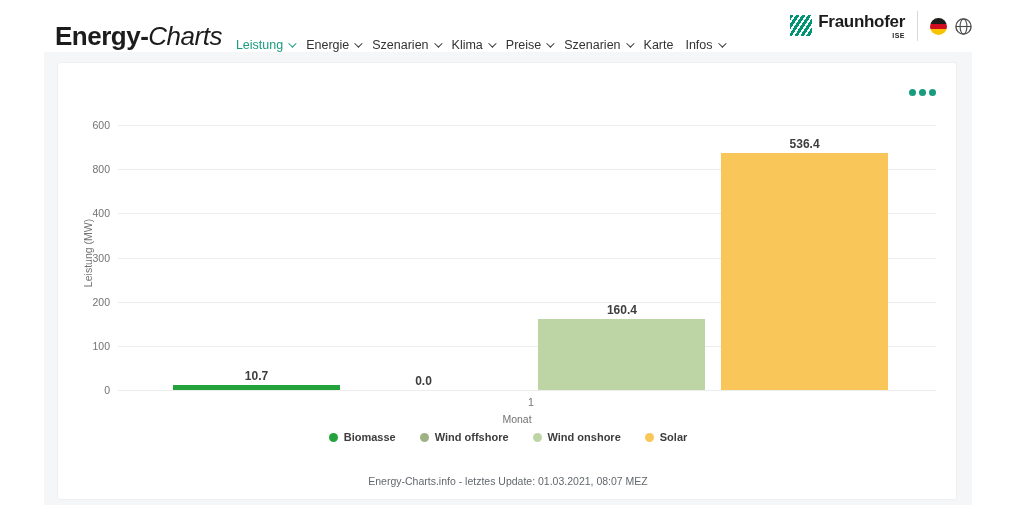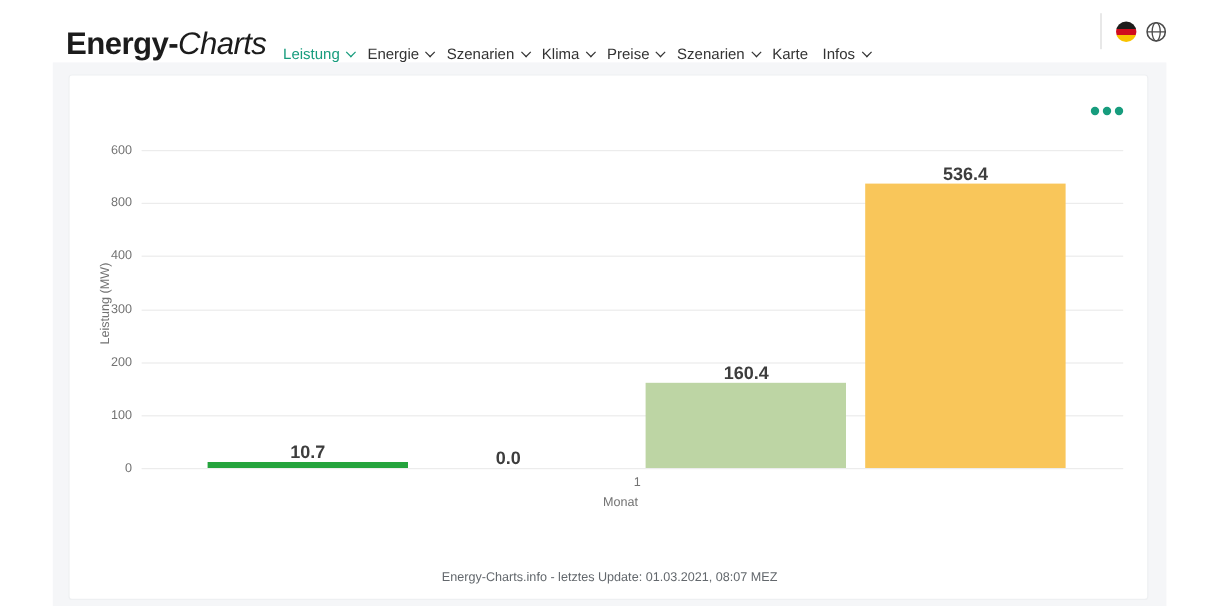--- a/index.html
+++ b/index.html
@@ -37,21 +37,21 @@
     border: 1px solid #eef0f2; border-radius: 3px; }
 
   .menu-dots { position: absolute; top: 22px; right: 16px; display: flex; gap: 3px; cursor: pointer; padding: 4px; }
   .menu-dots .dot { width: 7px; height: 7px; border-radius: 50%; background: #179c7d; }
 
   
   .plot { position: absolute; left: 0; top: 0; width: 900px; height: 438px; }
   .gridline { position: absolute; height: 1px; background: #ececec; }
   .ytick { position: absolute; width: 46px; text-align: right; font-size: 10.5px; color: #737373; }
   .bar { position: absolute; }
-  .bar-label { position: absolute; font-size: 15px; font-weight: 700; color: #3d3d3d; text-align: center; width: 167px; }
+  .bar-label { position: absolute; font-size: 12px; font-weight: 700; color: #3d3d3d; text-align: center; width: 167px; }
   .xtick { position: absolute; font-size: 10.5px; color: #737373; text-align: center; }
   .xlabel { position: absolute; font-size: 10.5px; color: #737373; text-align: center; }
   .ylabel { position: absolute; font-size: 10.5px; color: #737373;
     transform: translate(-50%, -50%) rotate(-90deg); white-space: nowrap; }
 
   .legend { position: absolute; left: 0; top: 368px; width: 900px; display: flex; justify-content: center; gap: 24px; }
   .legend-item { display: flex; align-items: center; gap: 6px; cursor: pointer; }
   .legend-dot { width: 9px; height: 9px; border-radius: 50%; }
   .legend-label { font-size: 11px; font-weight: 700; color: #3d3d3d; }
 
@@ -92,20 +92,27 @@
       </div>
       <div class="nav-item">
         <span>Karte</span>
       </div>
       <div class="nav-item">
         <span>Infos</span>
         <span class="chev"></span>
       </div>
     </div>
   <div class="header-right">
+    <div class="fraunhofer">
+      <div class="fh-mark"></div>
+      <div class="fh-text">
+        <span class="fh-name">Fraunhofer</span>
+        <span class="fh-inst">ISE</span>
+      </div>
+    </div>
     <div class="hdr-divider"></div>
     <div class="lang">
       <div class="flag" title=""></div>
       <span class="globe">
         <svg width="17" height="17" viewBox="0 0 17 17">
           <circle cx="8.5" cy="8.5" r="7.6" fill="none" stroke="#4a4a4a" stroke-width="1.3"></circle>
           <ellipse cx="8.5" cy="8.5" rx="3.4" ry="7.6" fill="none" stroke="#4a4a4a" stroke-width="1.1"></ellipse>
           <line x1="0.9" y1="8.5" x2="16.1" y2="8.5" stroke="#4a4a4a" stroke-width="1.1"></line>
         </svg>
       </span>
@@ -139,15 +146,33 @@
         <div class="gridline" style="left: 60px; top: 62px; width: 818px;"></div>
         <div class="ytick" style="left: 6px; top: 56px;">600</div>
         <div class="bar" style="left: 115px; top: 322px; width: 167px; height: 5px; background: rgb(36, 163, 60);"></div>
         <div class="bar-label" style="left: 115px; top: 306px;">10.7</div>
         <div class="bar-label" style="left: 282px; top: 311px;">0.0</div>
         <div class="bar" style="left: 480.4px; top: 256px; width: 167px; height: 71px; background: rgb(189, 213, 164);"></div>
         <div class="bar-label" style="left: 480.4px; top: 240px;">160.4</div>
         <div class="bar" style="left: 663.1px; top: 90px; width: 167px; height: 237px; background: rgb(249, 198, 90);"></div>
         <div class="bar-label" style="left: 663.1px; top: 74px;">536.4</div>
       </div>
+    <div class="legend">
+        <div class="legend-item">
+          <span class="legend-dot" style="background: rgb(36, 163, 60);"></span>
+          <span class="legend-label">Biomasse</span>
+        </div>
+        <div class="legend-item">
+          <span class="legend-dot" style="background: rgb(158, 178, 134);"></span>
+          <span class="legend-label">Wind offshore</span>
+        </div>
+        <div class="legend-item">
+          <span class="legend-dot" style="background: rgb(189, 213, 164);"></span>
+          <span class="legend-label">Wind onshore</span>
+        </div>
+        <div class="legend-item">
+          <span class="legend-dot" style="background: rgb(249, 198, 90);"></span>
+          <span class="legend-label">Solar</span>
+        </div>
+      </div>
     <div class="footer-note">Energy-Charts.info - letztes Update: 01.03.2021, 08:07 MEZ</div>
   </div>
 </div>
 
 </body></html>

